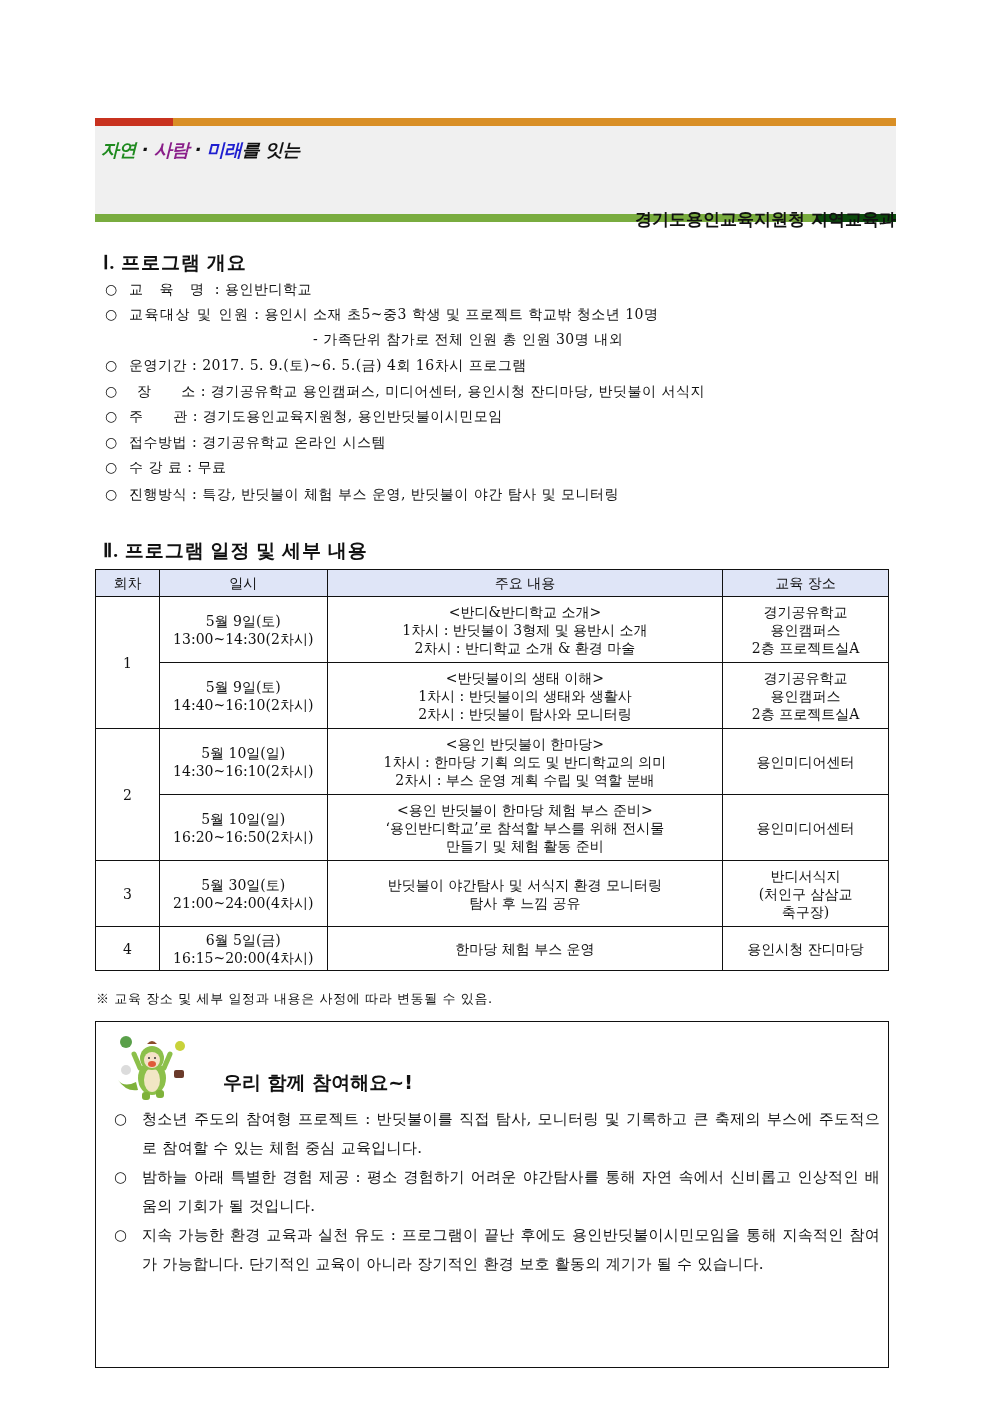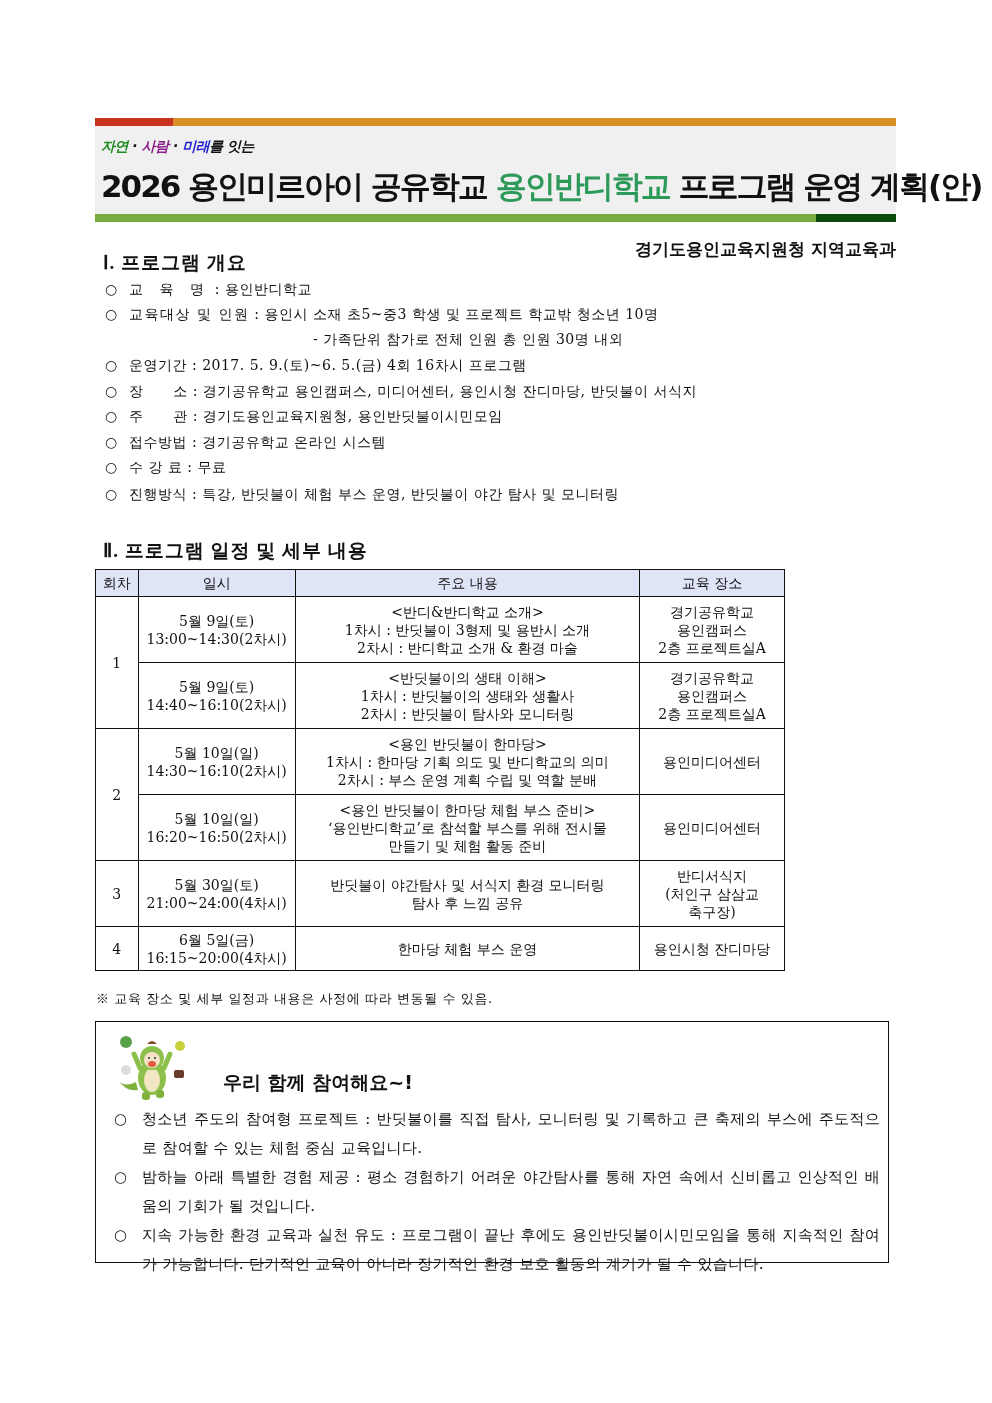--- a/index.html
+++ b/index.html
@@ -4,62 +4,59 @@
 <style>
   * { box-sizing: border-box; margin: 0; padding: 0; }
   html, body { width: 992px; height: 1403px; background: #ffffff; }
   body { position: relative; font-family: "DejaVu Serif", serif; color: #111; }
 
   .banner { position: absolute; left: 95px; top: 118px; width: 801px; height: 104px; background: #f0f0f0; }
   .bar-top { position: absolute; left: 0; top: 0; width: 100%; height: 8px; background: #d98f26; }
   .bar-top .red { position: absolute; left: 0; top: 0; width: 78px; height: 8px; background: #c8321f; }
   .bar-bottom { position: absolute; left: 0; bottom: 0; width: 100%; height: 8px; background: #79ac3f; }
   .bar-bottom .dark { position: absolute; right: 0; top: 0; width: 80px; height: 8px; background: #0c4a0c; }
-  .subtitle { position: absolute; left: 6px; top: 20px; font-family: "DejaVu Sans", sans-serif; font-size: 14px; font-style: italic; font-weight: bold; letter-spacing: -0.5px; }
+  .subtitle { position: absolute; left: 6px; top: 20px; font-family: "DejaVu Sans", sans-serif; font-size: 18px; font-style: italic; font-weight: bold; letter-spacing: -0.5px; }
   .subtitle .c1 { color: #1f8a1f; }
   .subtitle .c2 { color: #8a1f8a; }
   .subtitle .c3 { color: #1f1fd0; }
   .subtitle .c4 { color: #111; }
   .main-title { position: absolute; left: 6px; top: 48px; font-family: "DejaVu Sans", sans-serif; font-size: 31px; font-weight: bold; letter-spacing: -2px; color: #111; white-space: nowrap; }
   .main-title .accent { color: #2e9a5a; }
 
-  .org { position: absolute; right: 96px; top: 238px; font-family: "DejaVu Sans", sans-serif; font-size: 17px; font-weight: bold; color: #111; }
+  .org { position: absolute; right: 96px; top: 208px; font-family: "DejaVu Sans", sans-serif; font-size: 17px; font-weight: bold; color: #111; }
 
   .sec-title { position: absolute; left: 103px; font-family: Liberation Serif, serif; font-size: 19px; font-weight: bold; letter-spacing: 1px; }
   .ov-item { position: absolute; left: 105px; font-size: 14px; white-space: nowrap; letter-spacing: 0.5px; }
   .ov-item .bullet { display: inline-block; width: 24px; }
   .ov-item .lbl { display: inline-block; }
 
-  table.sched { position: absolute; left: 95px; top: 569px; width: 690px; border-collapse: collapse; font-size: 14px; font-family: "DejaVu Serif", serif; }
+  table.sched { position: absolute; left: 95px; top: 569px; width: 794px; border-collapse: collapse; font-size: 14px; font-family: "DejaVu Serif", serif; }
   table.sched th, table.sched td { border: 1.3px solid #111; text-align: center; vertical-align: middle; line-height: 18px; font-weight: normal; padding: 1px 2px; }
   table.sched th { background: #dfe5f7; height: 27px; }
   table.sched td.multi div { white-space: nowrap; }
 
   .note { position: absolute; left: 96px; top: 990px; font-size: 13px; letter-spacing: 0.6px; }
 
-  .box { position: absolute; left: 95px; top: 1021px; width: 794px; height: 242px; border: 1.5px solid #111; }
+  .box { position: absolute; left: 95px; top: 1021px; width: 794px; height: 347px; border: 1.5px solid #111; }
   .mascot { position: absolute; left: 18px; top: 8px; width: 78px; height: 76px; }
   .box-title { position: absolute; left: 127px; top: 48px; font-family: "DejaVu Sans", sans-serif; font-size: 19px; font-weight: bold; }
   .b-item { position: absolute; left: 18px; width: 766px; font-size: 15px; line-height: 29px; text-align: justify; letter-spacing: 0.3px; }
   .b-item .bullet { position: absolute; left: 0; top: 0; }
   .b-item .txt { display: block; padding-left: 28px; }
 </style>
 </head>
 <body>
 
 <div class="banner">
   <div class="bar-top">
       <div class="red"></div>
     </div>
   <div class="subtitle">
     <span class="c1">자연</span><span class="c4"> · </span><span class="c2">사람</span><span class="c4"> · </span><span class="c3">미래</span><span class="c4">를 잇는</span>
   </div>
-  <div class="main-title">
-    <span>2026 용인미르아이 공유학교 </span><span class="accent">용인반디학교</span><span> 프로그램 운영 계획(안)</span>
-  </div>
   <div class="bar-bottom">
       <div class="dark"></div>
     </div>
 </div>
 
 <div class="org">경기도용인교육지원청 지역교육과</div>
 
 <div class="sec-title" style="top:250px;">Ⅰ. 프로그램 개요</div>
 
 <div class="ov-item" style="top:281px;">
@@ -68,21 +65,21 @@
 <div class="ov-item" style="top:306px;">
   <span class="bullet">○</span><span class="lbl" style="letter-spacing:1.5px;text-align:center;">교육대상 및 인원</span><span> : </span><span>용인시 소재 초5~중3 학생 및 프로젝트 학교밖 청소년 10명</span>
 </div>
 <div class="ov-item" style="top:331px; left:313px;">
   <span>- 가족단위 참가로 전체 인원 총 인원 30명 내외</span>
 </div>
 <div class="ov-item" style="top:357px;">
   <span class="bullet">○</span><span class="lbl">운영기간</span><span> : </span><span>2017. 5. 9.(토)~6. 5.(금) 4회 16차시 프로그램</span>
 </div>
 <div class="ov-item" style="top:383px;">
-  <span class="bullet">○</span><span class="lbl" style="white-space:pre;">장      소</span><span> : </span><span>경기공유학교 용인캠퍼스, 미디어센터, 용인시청 잔디마당, 반딧불이 서식지</span>
+  <span class="bullet">○</span><span class="lbl" style="white-space:pre;margin-left:8px;">장      소</span><span> : </span><span>경기공유학교 용인캠퍼스, 미디어센터, 용인시청 잔디마당, 반딧불이 서식지</span>
 </div>
 <div class="ov-item" style="top:408px;">
   <span class="bullet">○</span><span class="lbl" style="white-space:pre;">주      관</span><span> : </span><span>경기도용인교육지원청, 용인반딧불이시민모임</span>
 </div>
 <div class="ov-item" style="top:434px;">
   <span class="bullet">○</span><span class="lbl">접수방법</span><span> : </span><span>경기공유학교 온라인 시스템</span>
 </div>
 <div class="ov-item" style="top:459px;">
   <span class="bullet">○</span><span class="lbl">수 강 료</span><span> : </span><span>무료</span>
 </div>

